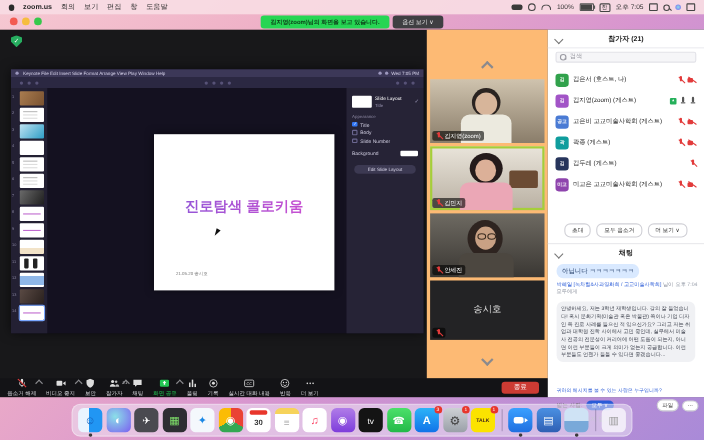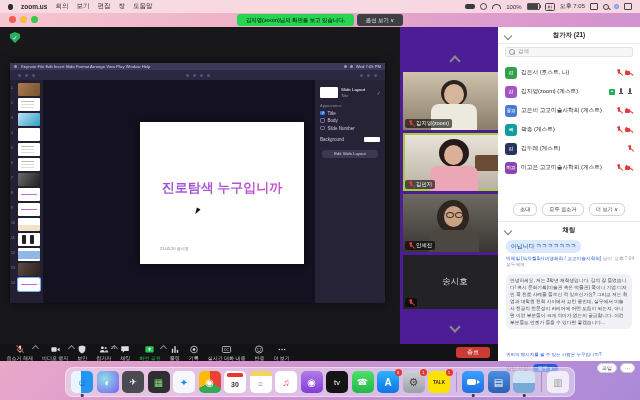--- a/index.html
+++ b/index.html
@@ -79,21 +79,21 @@
   .fopt{display:flex;align-items:center;gap:3px;margin:2.5px 5px;font-size:4.5px}
   .fbox{width:4.5px;height:4.5px;border:1px solid #6b6790;border-radius:1px;flex:none;box-sizing:border-box}
   .fbox.on{background:#3478f6;border-color:#3478f6;position:relative}
   .fbox.on::after{content:"✓";position:absolute;left:.4px;top:-1.4px;font-size:3.8px;color:#fff}
   .fbg{display:flex;align-items:center;margin:6px 5px;font-size:4.5px}
   .fswatch{margin-left:auto;width:16px;height:5px;background:#fff;border-radius:1px}
   .fbtn{margin:8px auto 0;width:56px;height:8px;background:#3c3952;border-radius:4px;font-size:4.2px;
     display:flex;align-items:center;justify-content:center;color:#d8d5e8}
 
   
-  .vstrip{position:absolute;left:400px;top:0;width:110px;height:317px;background:#4c1d95}
+  .vstrip{position:absolute;left:388px;top:0;width:110px;height:317px;background:#fdba74}
   .chev{position:absolute;left:50%;width:8px;height:8px;transform:translateX(-50%) rotate(45deg);border:2px solid #8a8a8e;box-sizing:border-box}
   .chev.up{top:30px;border-right:0;border-bottom:0}
   .chev.down{top:296px;border-left:0;border-top:0}
   .vtile{position:absolute;left:3px;width:104px;height:58px;overflow:hidden;background:#222}
   .vtile.active{outline:2px solid #a6ce39;outline-offset:-2px}
   .chip{position:absolute;left:2px;bottom:2px;background:rgba(0,0,0,.6);border-radius:2px;padding:1px 3px;
     font-size:5.4px;color:#fff;display:flex;align-items:center;gap:2px;max-width:90px;white-space:nowrap}
   .vname-center{position:absolute;left:0;right:0;top:50%;transform:translateY(-50%);text-align:center;color:#ddd;font-size:8.5px}
   .sil{position:absolute;border-radius:50%}
 
@@ -291,21 +291,21 @@
             </div>
           <div class="th k13">
               <i class="tn">13</i>
             </div>
           <div class="th kline sel">
               <i class="tn">14</i>
             </div>
         </div>
 
         <div class="slide">
-          <div class="slide-title">진로탐색 누구입니까</div>
+          <div class="slide-title">진로탐색 콜로키움</div>
           <div class="cursor"></div>
           <div class="slide-foot">21.05.20 송시호</div>
         </div>
 
         <div class="fpanel">
           <div class="fcard">
             <span class="fthumb"></span>
             <span>
               <div class="fl1">Slide Layout</div>
               <div class="fl2">Title</div>

